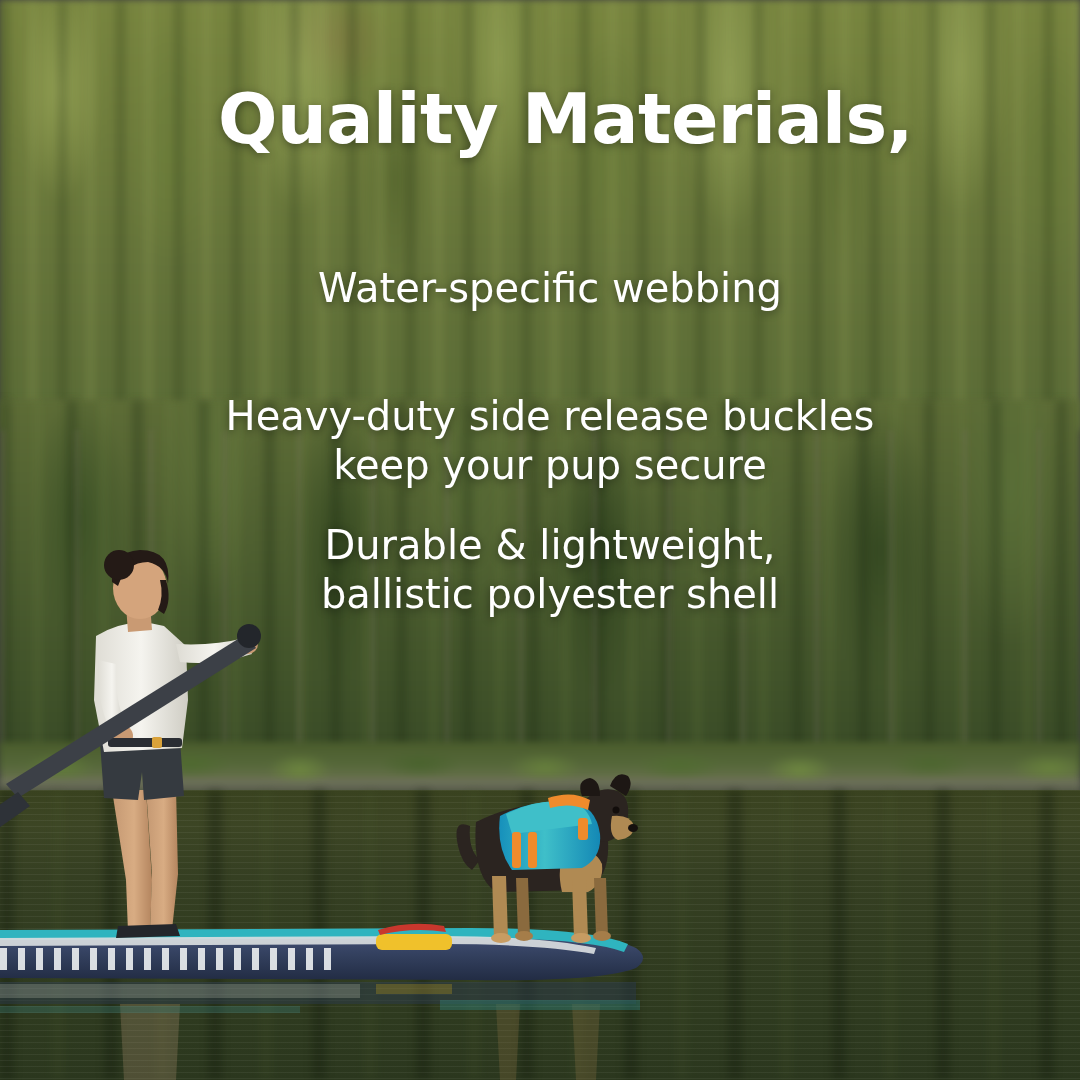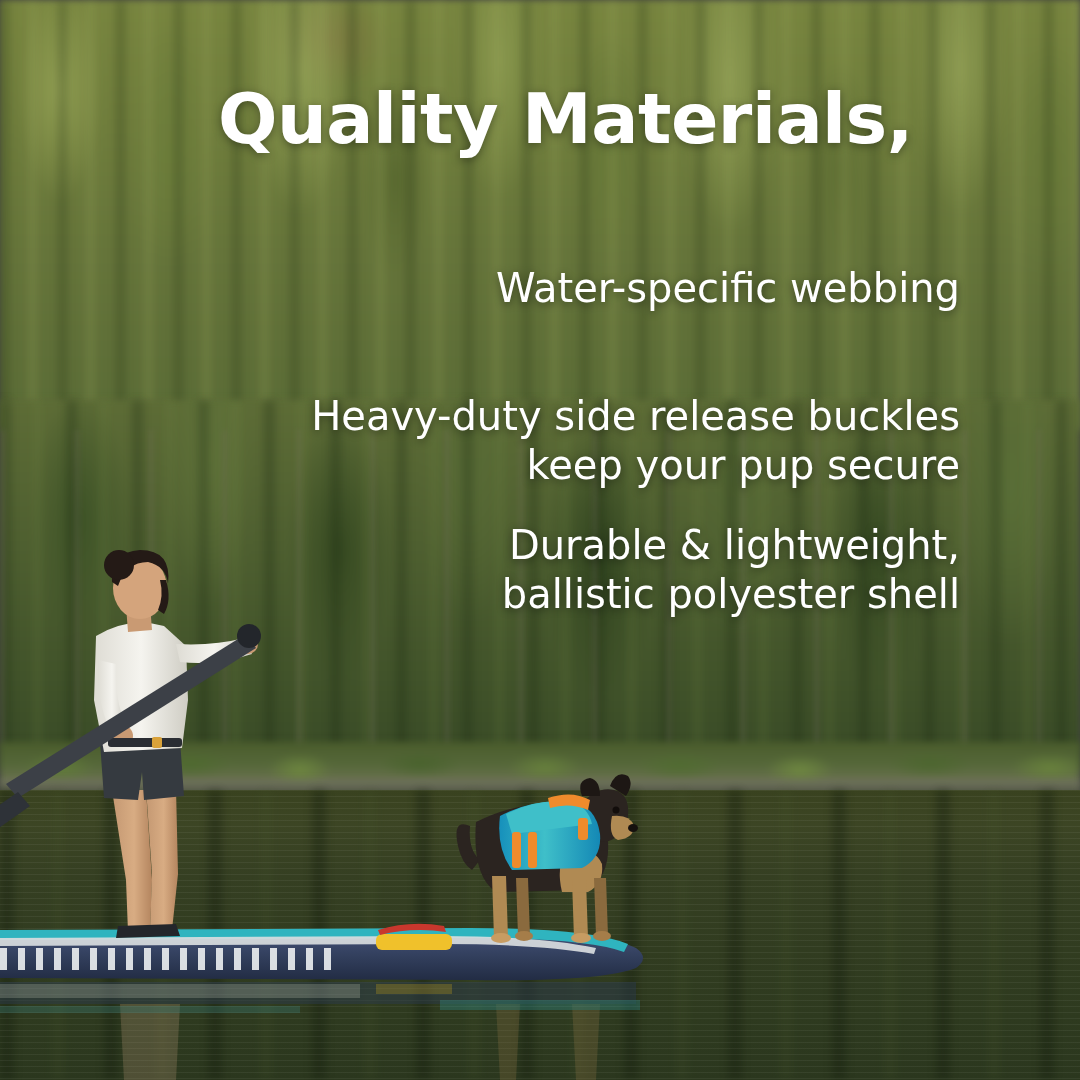--- a/index.html
+++ b/index.html
@@ -142,21 +142,21 @@
     color: #ffffff;
     font-size: 70px;
     font-weight: bold;
     line-height: 1.07;
     letter-spacing: -0.5px;
     text-shadow: 0 2px 10px rgba(0,0,0,.38);
   }
   .feature {
     position: absolute;
     left: 140px; width: 820px;
-    text-align: right;
+    text-align: center;
     color: #ffffff;
     font-size: 40px;
     font-weight: normal;
     line-height: 1.23;
     text-shadow: 0 2px 8px rgba(0,0,0,.45);
   }
   #feature-0 { top: 264px; }
   #feature-1 { top: 392px; }
   #feature-2 { top: 521px; }
   #feature-3 { top: 652px; }

